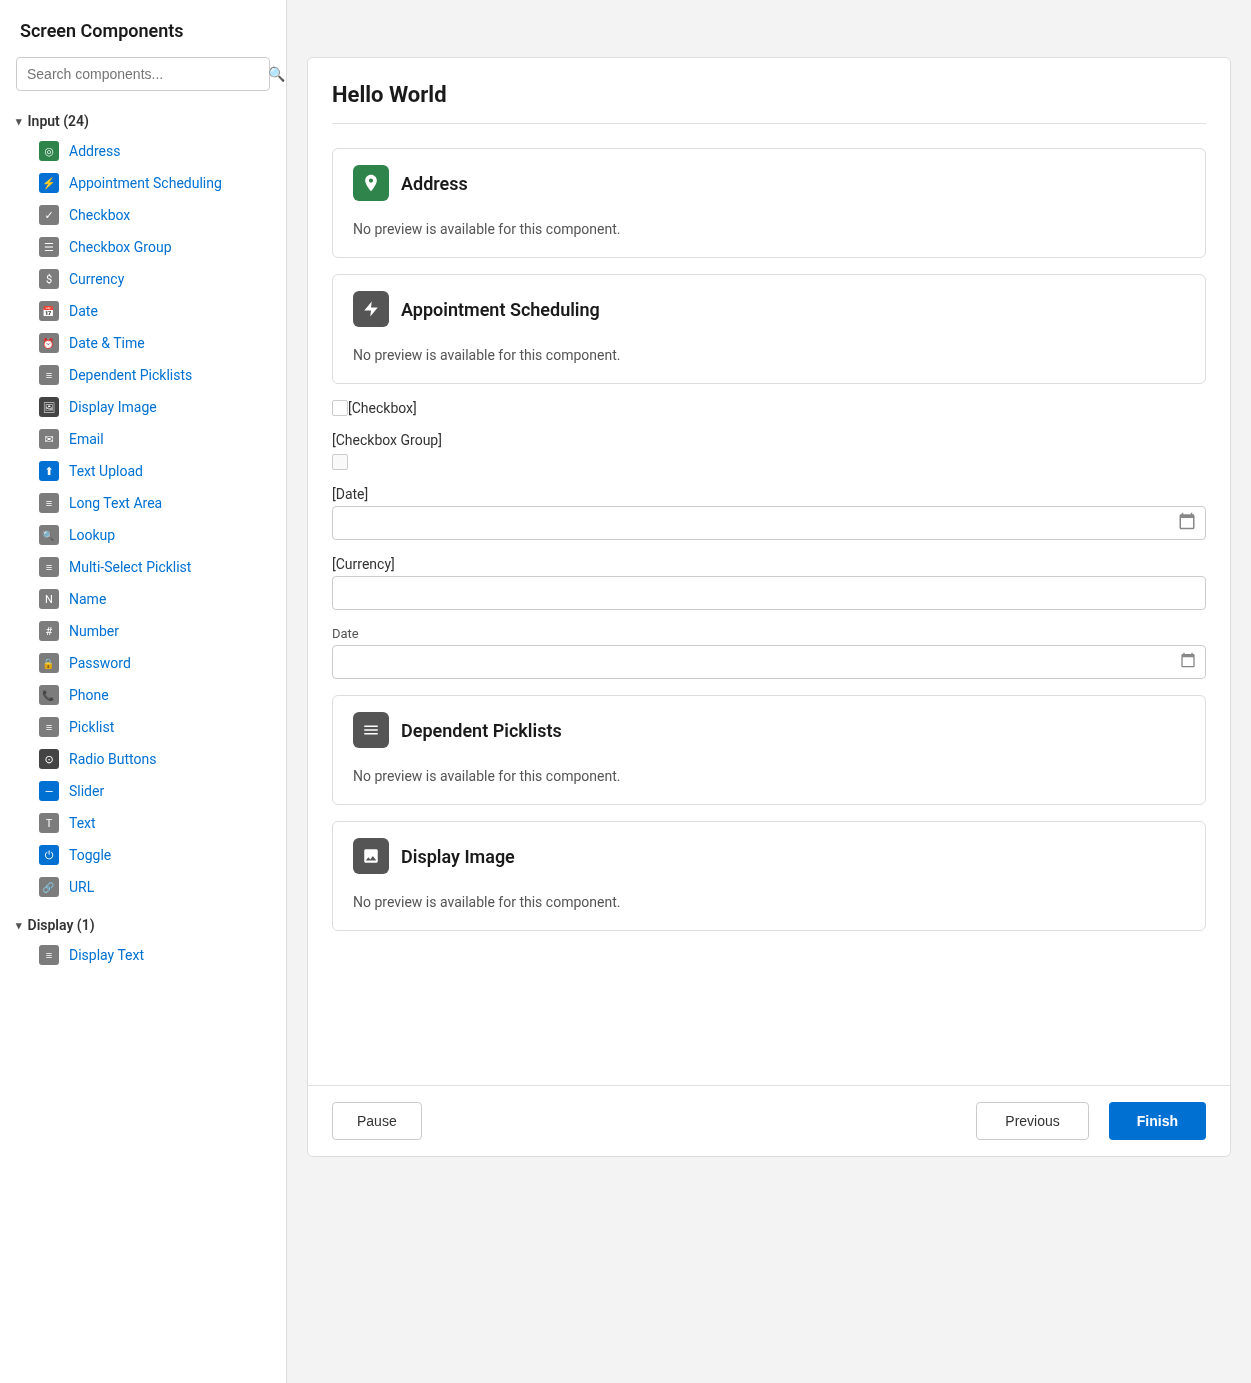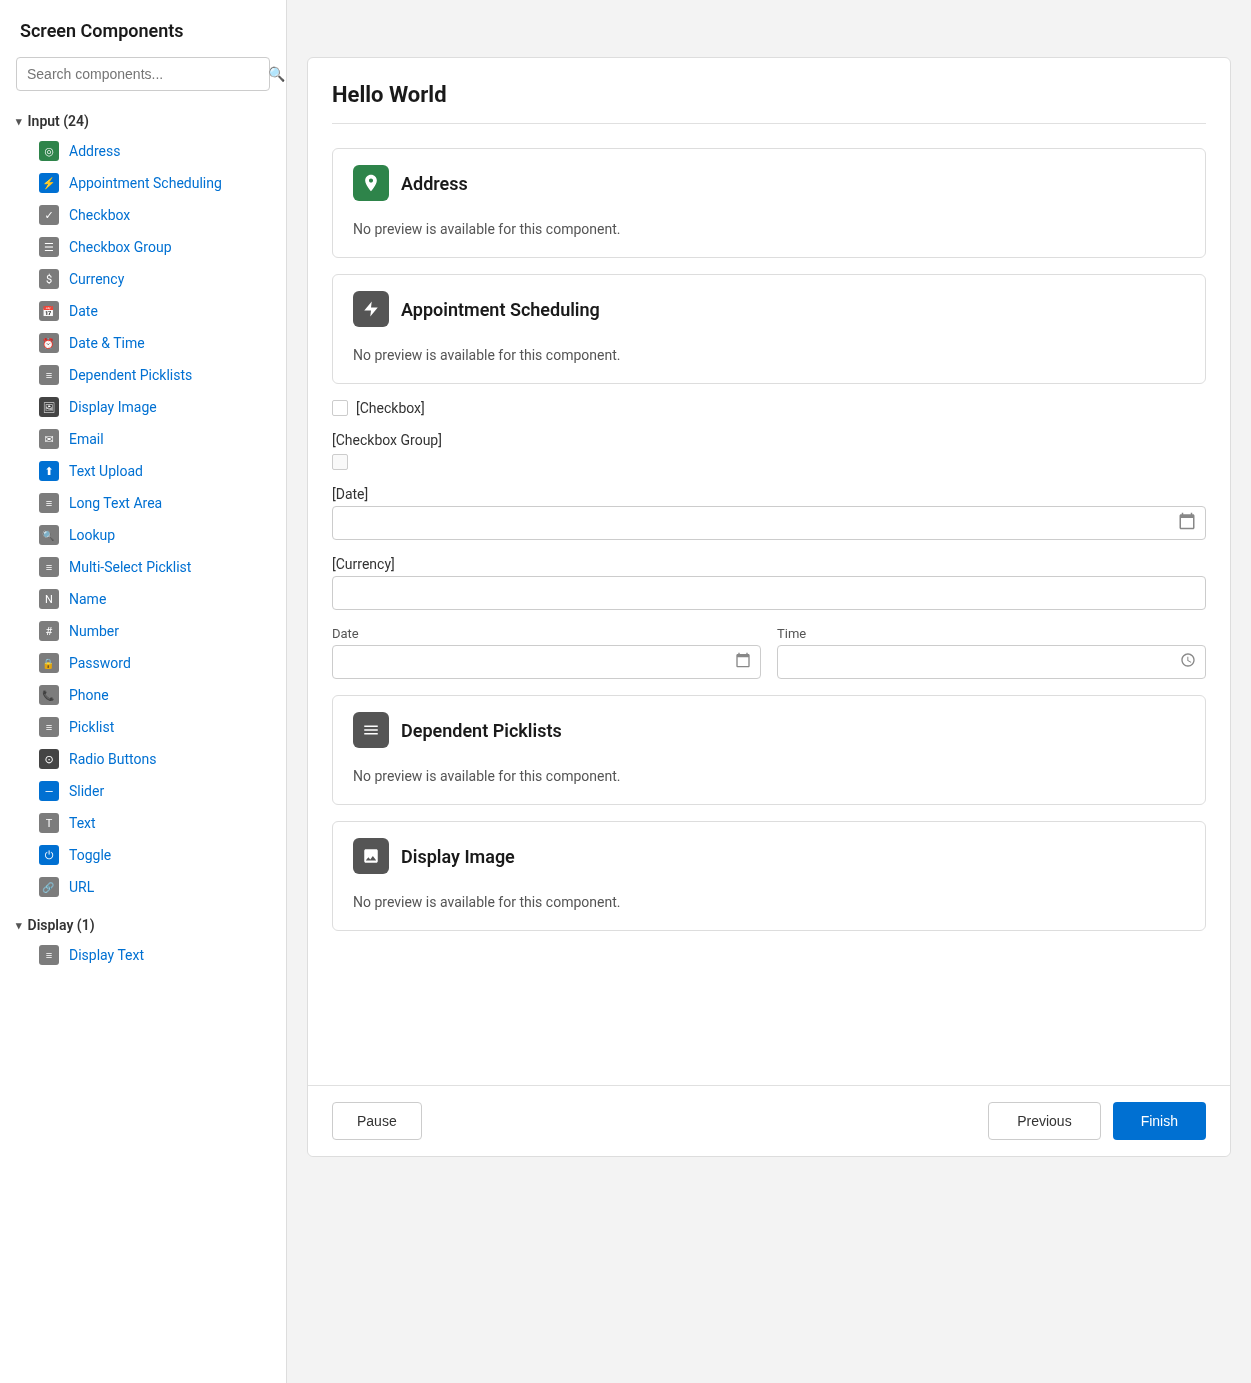--- a/index.html
+++ b/index.html
@@ -192,21 +192,20 @@
       right: 10px;
       color: #888;
       font-size: 16px;
       pointer-events: none;
     }
 
     
     .checkbox-row {
       display: flex;
       align-items: center;
-      gap: 8px;
       margin-bottom: 16px;
     }
     .checkbox-row input[type="checkbox"] {
       width: 16px;
       height: 16px;
       border: 1px solid #ccc;
       border-radius: 2px;
       appearance: none;
       background: #fff;
       flex-shrink: 0;
@@ -264,38 +263,38 @@
     }
     .btn-pause {
       border: 1px solid #ccc;
       background: #fff;
       border-radius: 4px;
       padding: 10px 24px;
       font-size: 14px;
       color: #333;
       cursor: pointer;
     }
-    .right-btns { display: flex; gap: 12px; justify-content: center; }
+    .right-btns { display: flex; gap: 20px; justify-content: center; }
     .btn-previous {
       border: 1px solid #ccc;
       background: #fff;
       border-radius: 4px;
       padding: 10px 28px;
       font-size: 14px;
       color: #333;
       cursor: pointer;
     }
     .btn-finish {
       border: none;
       background: #0070d2;
       border-radius: 4px;
       padding: 10px 28px;
       font-size: 14px;
       color: #fff;
-      font-weight: 400;
+      font-weight: 700;
       cursor: pointer;
     }
   </style>
 </head>
 <body>
 
 <div class="sidebar">
   <div class="sidebar-title">Screen Components</div>
 
   <div class="search-box">
@@ -504,31 +503,20 @@
           <label>Date</label>
           <div class="field-input-with-icon">
             <input type="text" style="">
             <span class="input-icon">
               <svg width="16" height="16" viewBox="0 0 24 24" fill="#888">
                 <path d="M20 3h-1V1h-2v2H7V1H5v2H4c-1.1 0-2 .9-2 2v16c0 1.1.9 2 2 2h16c1.1 0 2-.9 2-2V5c0-1.1-.9-2-2-2zm0 18H4V8h16v13z"></path>
               </svg>
             </span>
           </div>
         </div>
-        <div class="date-time-col">
-          <label>Time</label>
-          <div class="field-input-with-icon">
-            <input type="text" style="">
-            <span class="input-icon">
-              <svg width="16" height="16" viewBox="0 0 24 24" fill="#888">
-                <path d="M12 2C6.49 2 2 6.49 2 12s4.49 10 10 10 10-4.49 10-10S17.51 2 12 2zm0 18c-4.41 0-8-3.59-8-8s3.59-8 8-8 8 3.59 8 8-3.59 8-8 8zm.5-13H11v6l5.25 3.15.75-1.23-4.5-2.67V7z"></path>
-              </svg>
-            </span>
-          </div>
-        </div>
       </div>
     </div>
 
     <div class="component-card">
       <div class="component-card-header">
         <div class="component-card-icon" style="background:#555;">
           <svg width="18" height="18" viewBox="0 0 24 24" fill="white">
             <path d="M3 18h18v-2H3v2zm0-5h18v-2H3v2zm0-7v2h18V6H3z"></path>
           </svg>
         </div>

